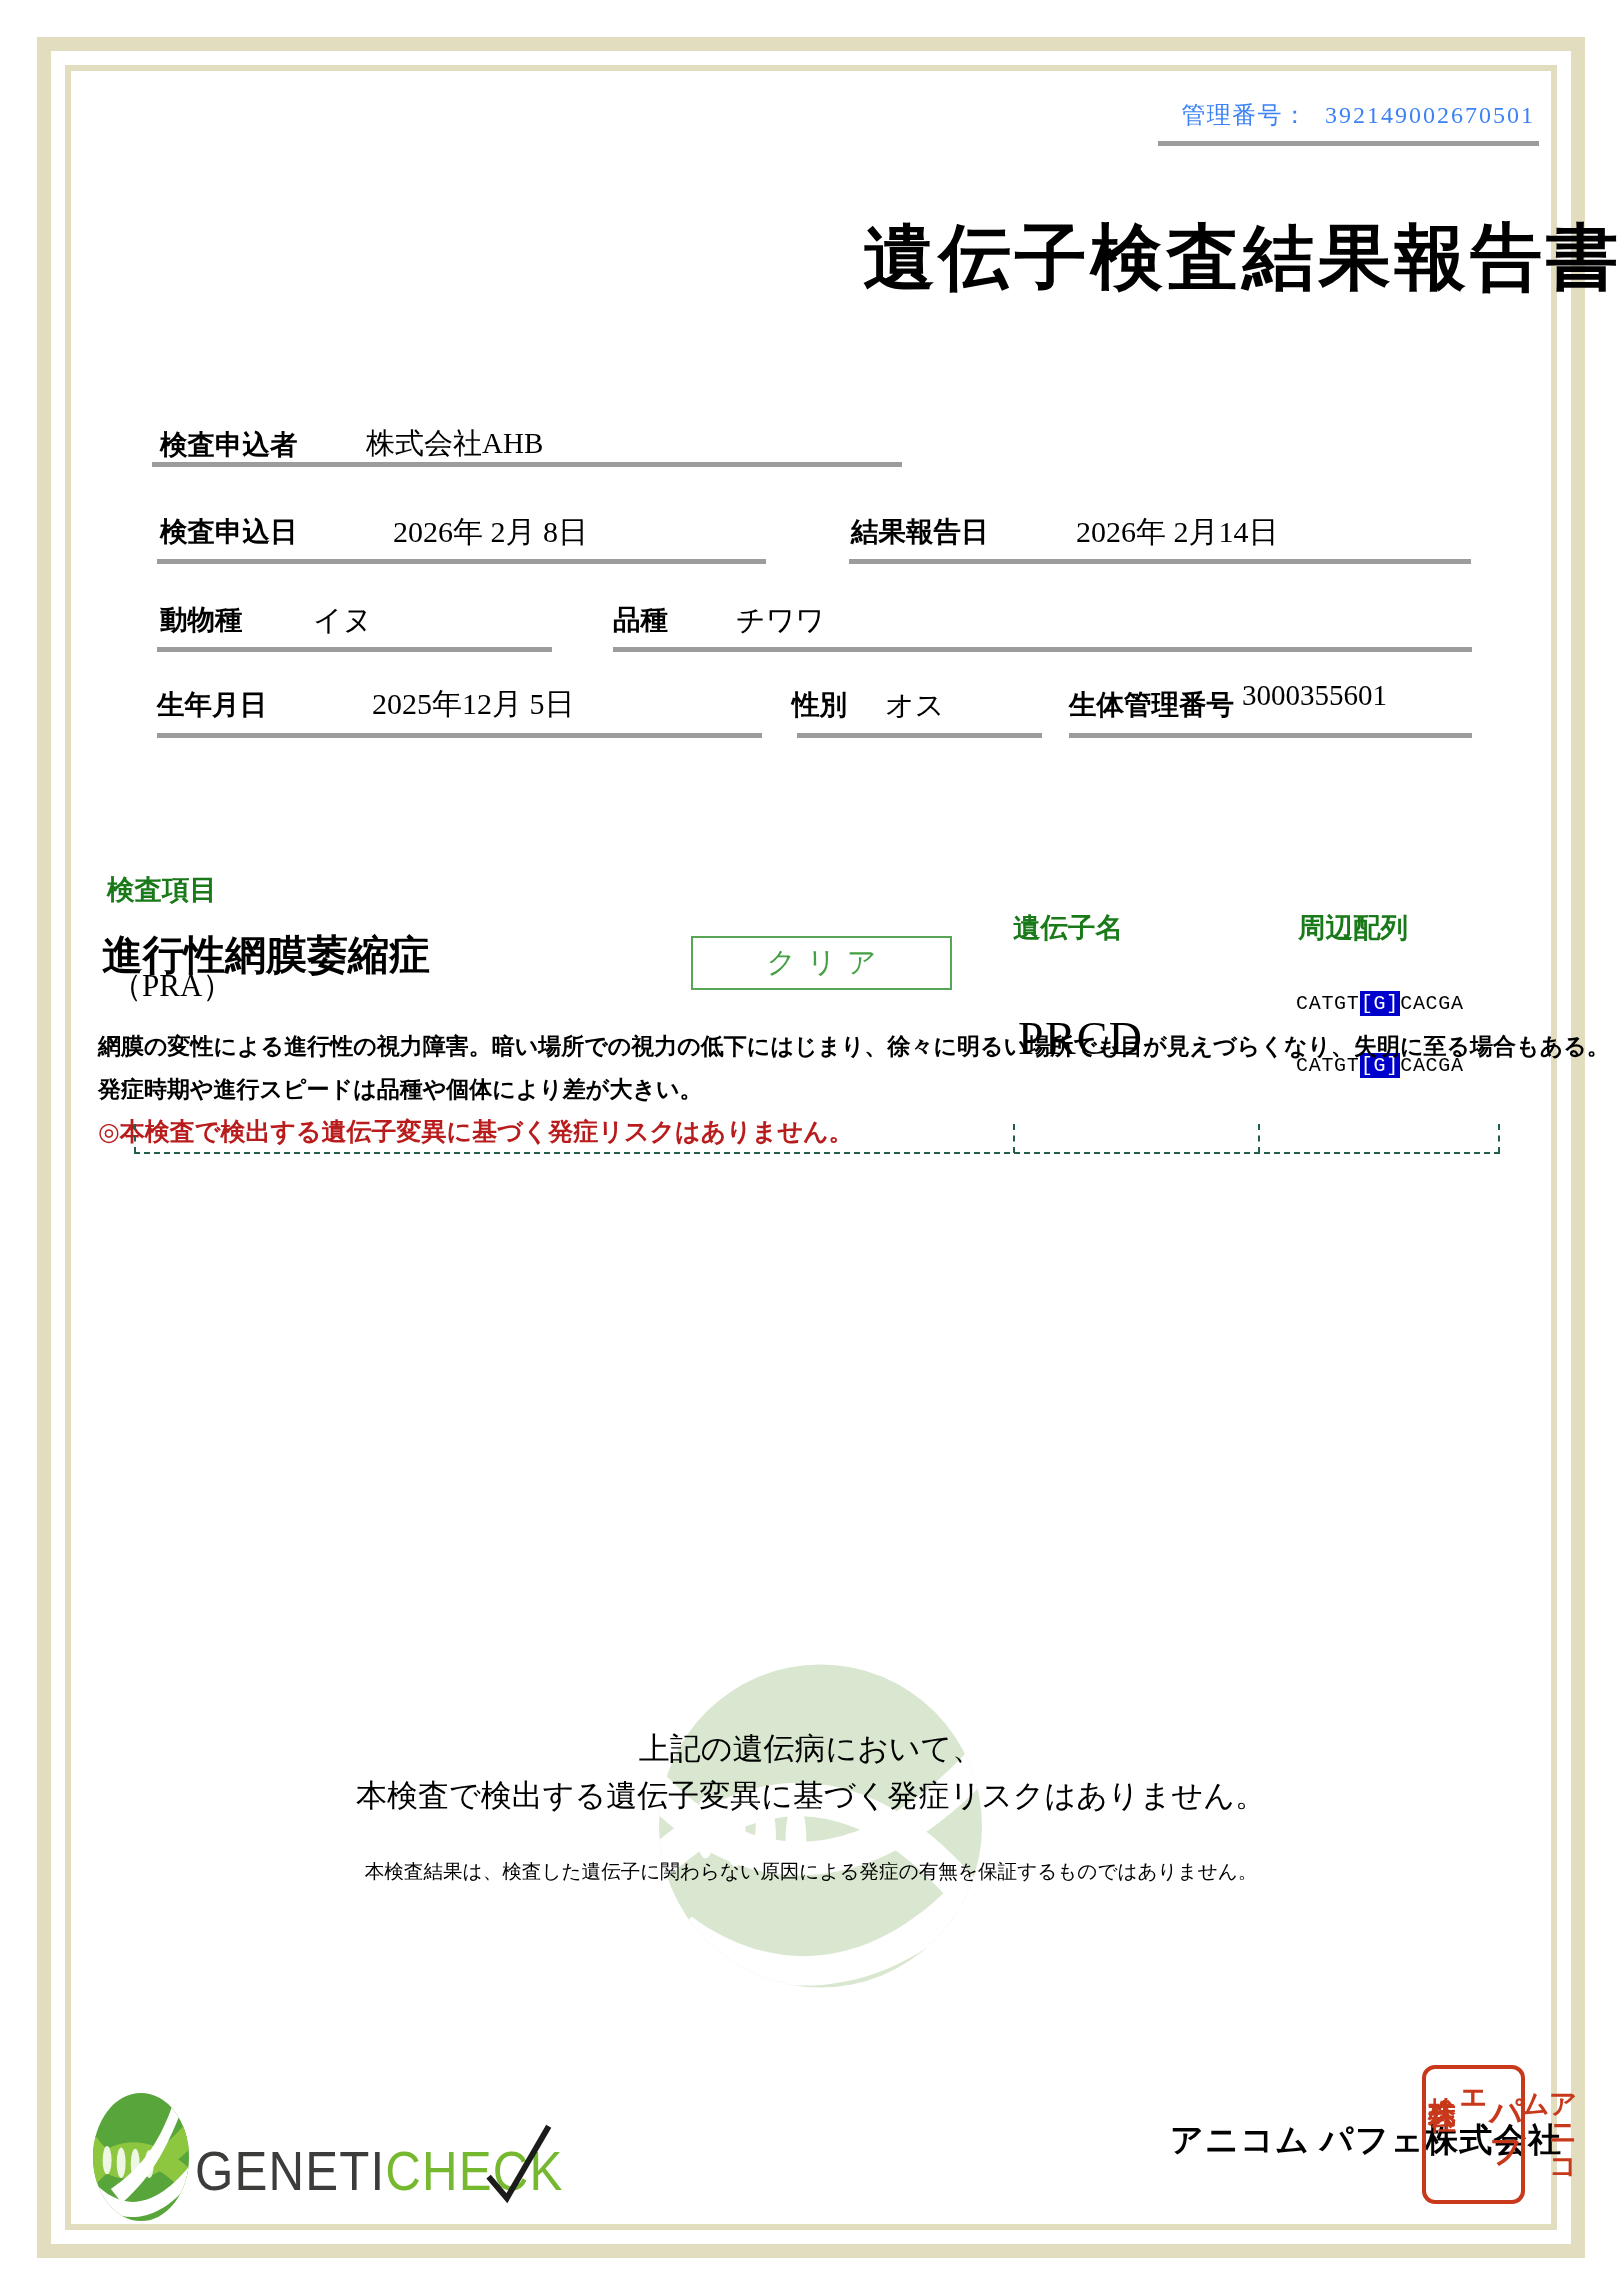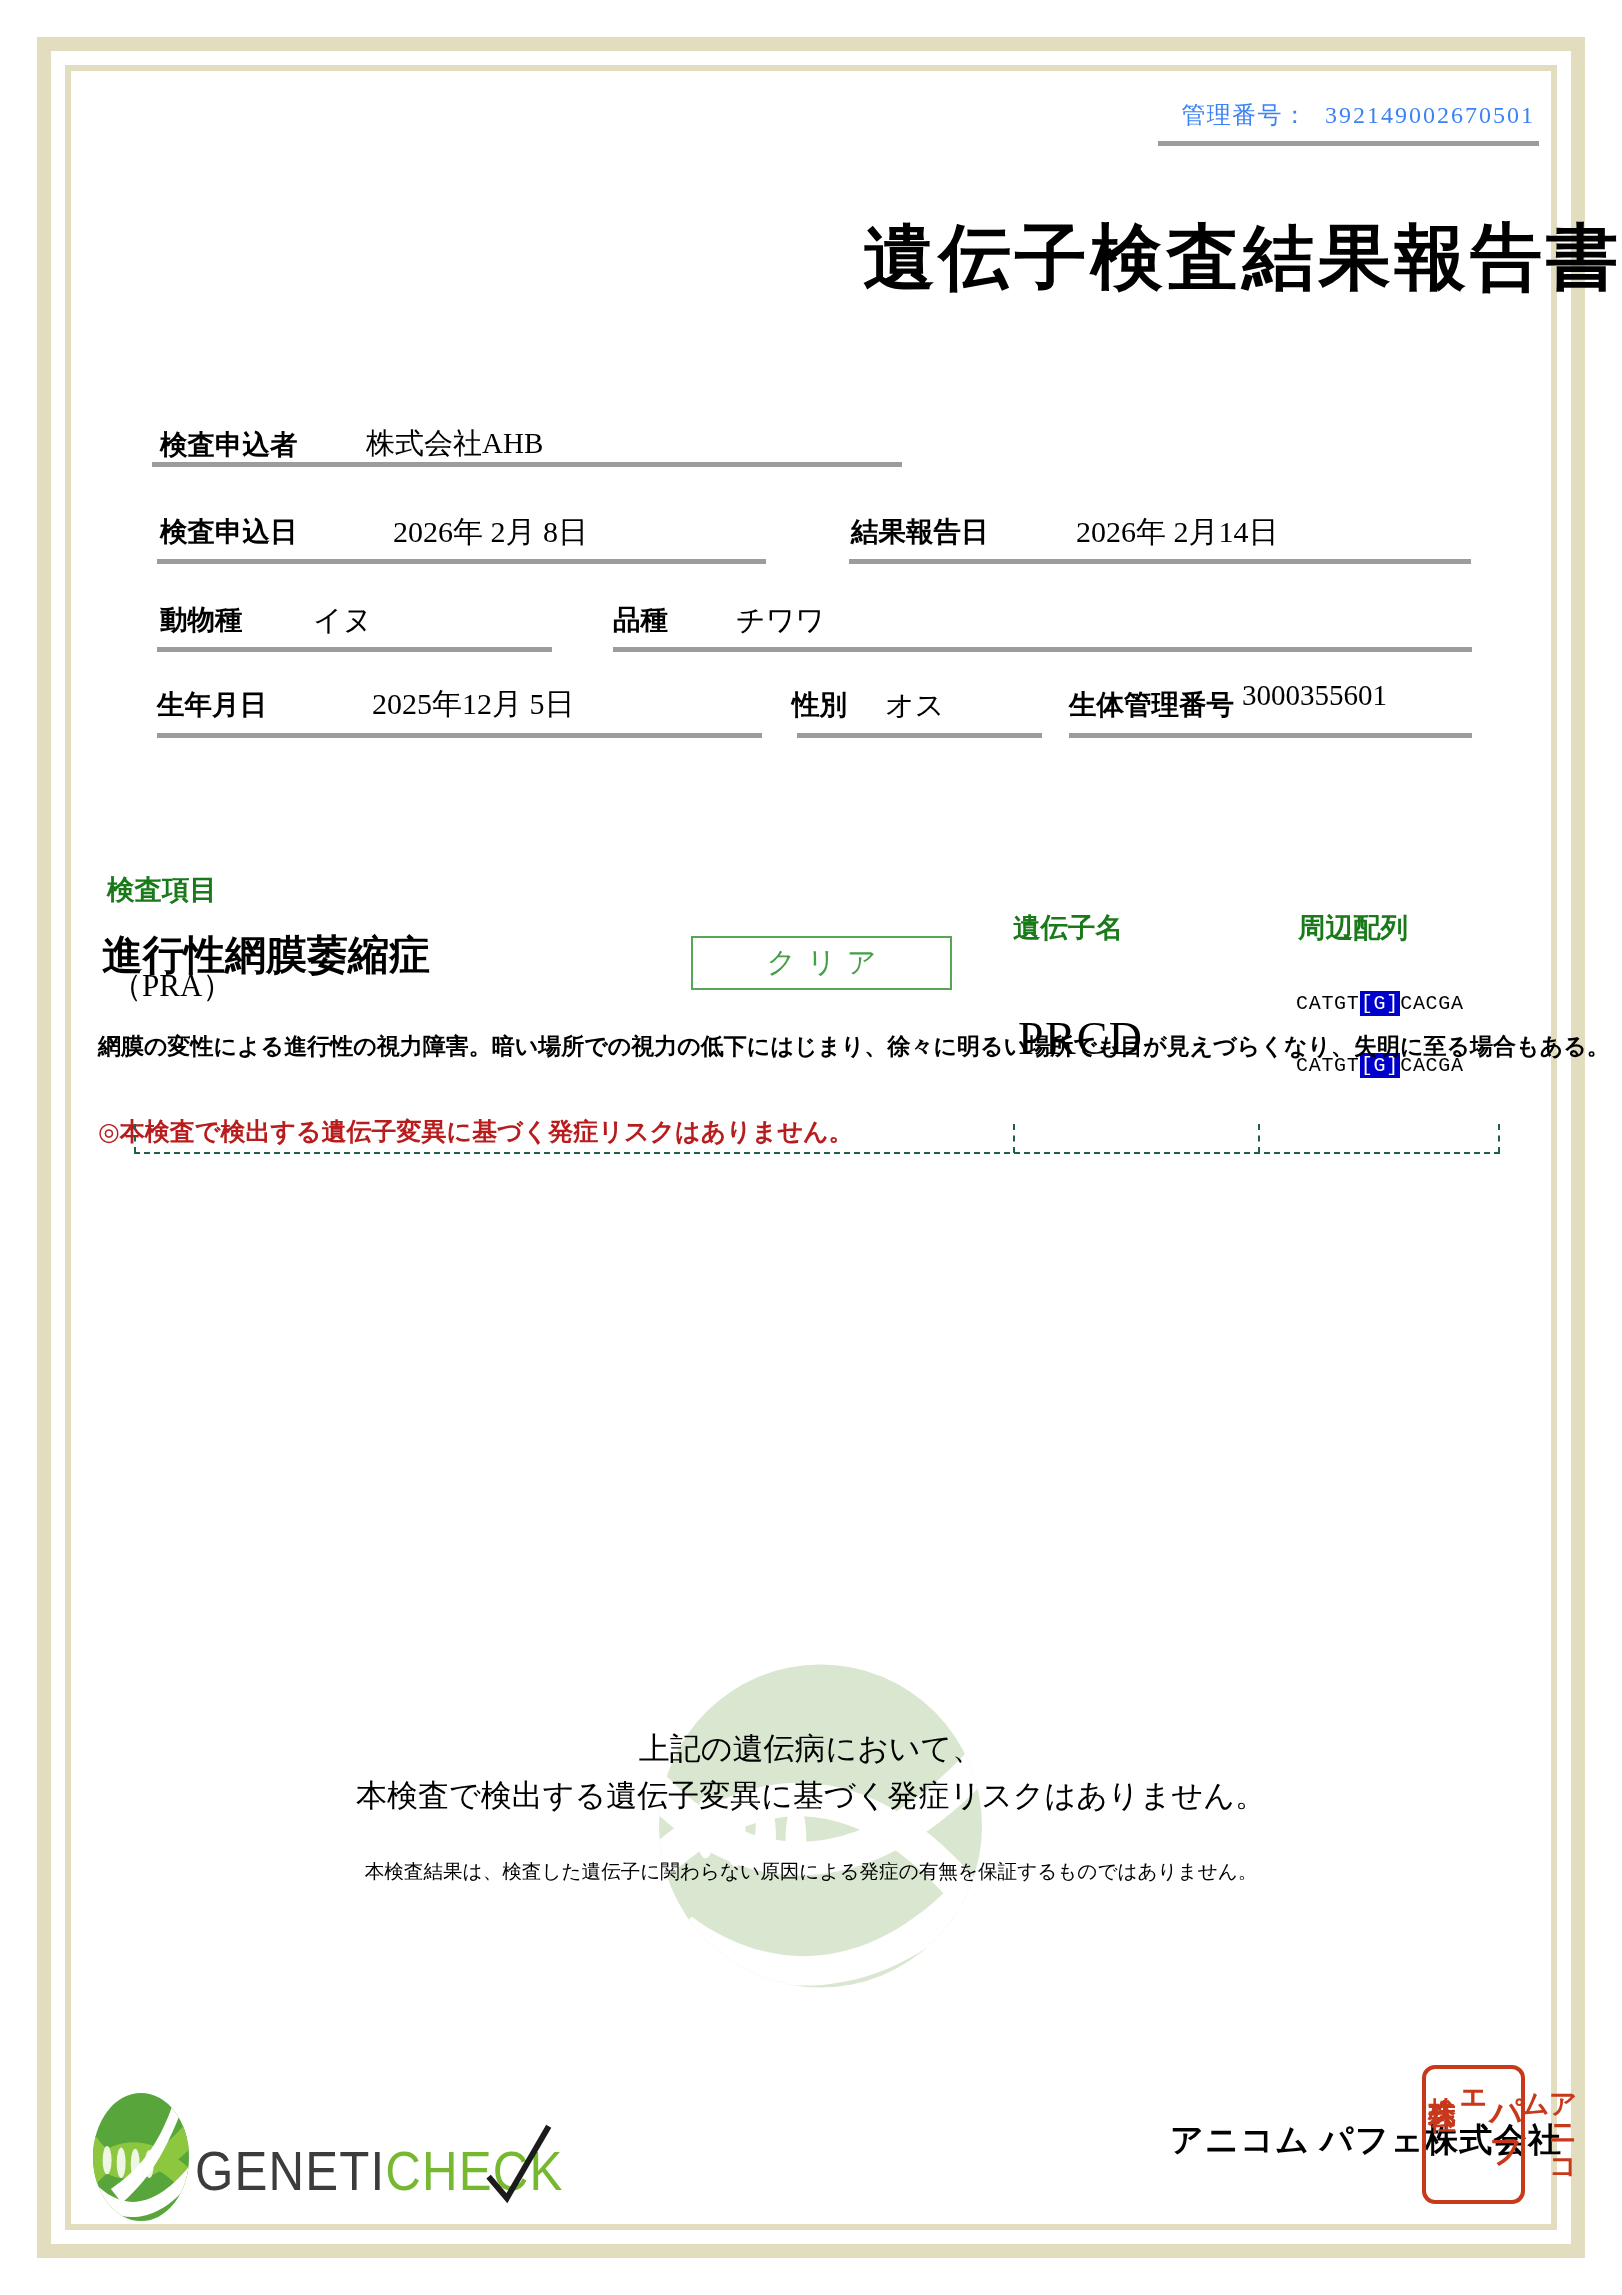--- a/index.html
+++ b/index.html
@@ -126,20 +126,21 @@
 
   <div class="abs green-h" style="left:1298px;top:910px;">周辺配列</div>
   <div class="abs seq" style="left:1296px;top:992px;">
     <span>CATGT</span><span class="allele">[G]</span><span>CACGA</span>
   </div>
   <div class="abs seq" style="left:1296px;top:1054px;">
     <span>CATGT</span><span class="allele">[G]</span><span>CACGA</span>
   </div>
 
   <div class="abs desc" style="left:98px;top:1031px;">網膜の変性による進行性の視力障害。暗い場所での視力の低下にはじまり、徐々に明るい場所でも目が見えづらくなり、失明に至る場合もある。</div>
+  <div class="abs desc" style="left:98px;top:1074px;">発症時期や進行スピードは品種や個体により差が大きい。</div>
   <div class="abs risk" style="left:98px;top:1115px;">◎本検査で検出する遺伝子変異に基づく発症リスクはありません。</div>
 
   <div class="abs dash-h"></div>
   <div class="abs dash-v" style="left:134px;"></div>
   <div class="abs dash-v" style="left:1013px;"></div>
   <div class="abs dash-v" style="left:1258px;"></div>
   <div class="abs dash-v" style="left:1498px;"></div>
 
   <div class="abs sans summary1">上記の遺伝病において、</div>
   <div class="abs sans summary2">本検査で検出する遺伝子変異に基づく発症リスクはありません。</div>

